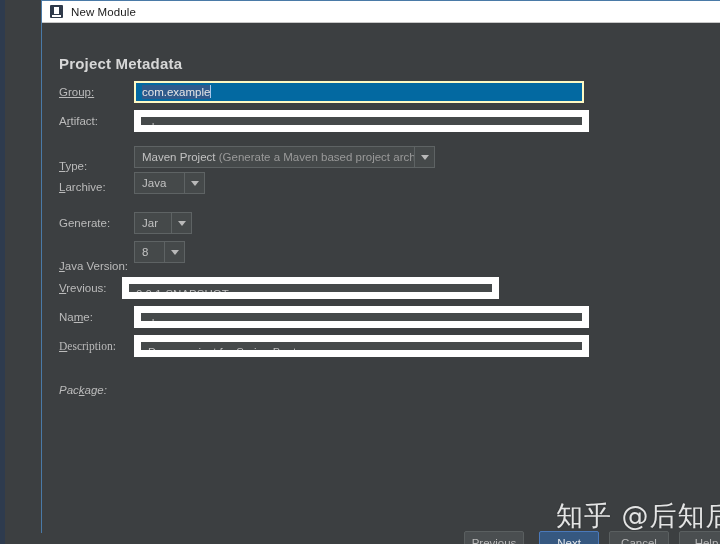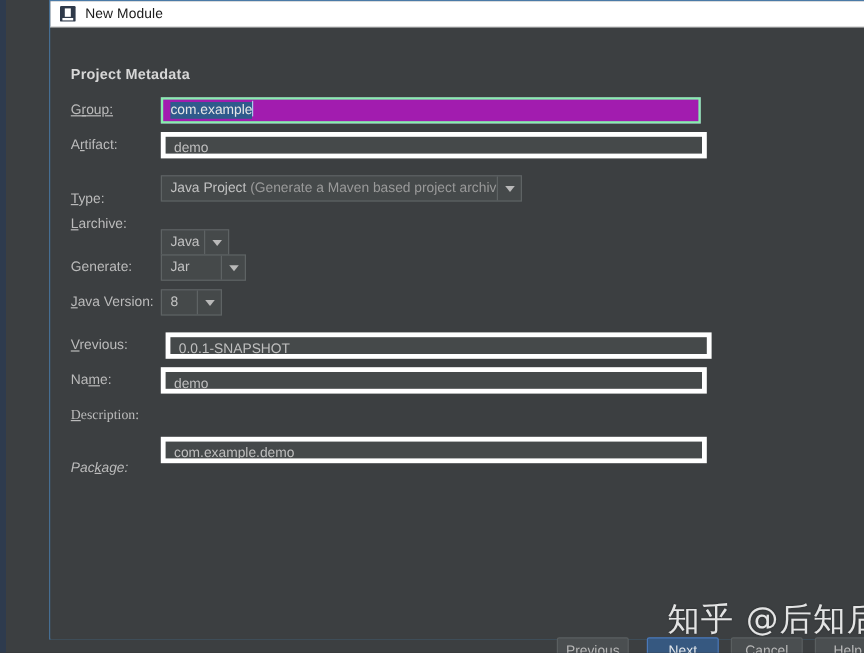--- a/index.html
+++ b/index.html
@@ -123,21 +123,21 @@
 
   .dialog-body {
     position: relative;
     height: 510px;
     background: #3c3f41;
   }
 
   .section-title {
     position: absolute;
     left: 17px; top: 32px;
-    font-size: 12px;
+    font-size: 15px;
     font-weight: bold;
     color: #d7d7d7;
     letter-spacing: .2px;
   }
   .flabel {
     position: absolute;
     left: 17px;
     font-size: 11.5px;
     color: #bbbbbb;
     white-space: nowrap;
@@ -145,32 +145,32 @@
   }
   .flabel u {
     text-decoration: underline;
     text-underline-offset: 1px;
   }
 
   .field {
     position: absolute;
     box-sizing: border-box;
     background: #45494a;
-    border: 4px solid #ffffff;
+    border: 7px solid #ffffff;
     height: 22px;
     line-height: 20px;
     font-size: 11.5px;
     color: #bfbfbf;
     padding-left: 7px;
     white-space: nowrap;
     overflow: hidden;
   }
   .field.focused {
-    border: 2px solid #86efac;
-    background: #a21caf;
+    border: 2px solid #fef9c3;
+    background: #0369a1;
     line-height: 18px;
     padding-left: 6px;
   }
   .sel {
     background: #2f5a8c;
     color: #e6e6e6;
     padding: 1px 0 1px 0;
   }
   .caret {
     display: inline-block;
@@ -284,60 +284,60 @@
       <div class="section-title">Project Metadata</div>
 
       <div class="flabel" style="top:58px;text-decoration:underline;"><span>G</span><u>r</u><span>oup:</span></div>
       <div class="field focused" style="left:92px; top:58px; width:450px;"><span class="sel">com.example</span><span class="caret"></span></div>
 
       <div class="flabel" style="top:87px;"><span>A</span><u>r</u><span>tifact:</span></div>
       <div class="field" style="left:92px; top:87px; width:455px;">demo</div>
 
       <div class="flabel" style="top:132px;"><span></span><u>T</u><span>ype:</span></div>
       <div class="combo" style="left:92px; top:123px; width:301px;">
-        <div class="combo-text"><span>Java Project</span> <span class="dim">(Generate a Maven based project archive)</span></div>
+        <div class="combo-text"><span>Maven Project</span> <span class="dim">(Generate a Maven based project archive)</span></div>
         <div class="combo-arrow">
             <i></i>
           </div>
       </div>
 
       <div class="flabel" style="top:153px;"><span></span><u>L</u><span>archive:</span></div>
-      <div class="combo" style="left:92px; top:168px; width:57px;">
+      <div class="combo" style="left:92px; top:149px; width:71px;">
         <div class="combo-text">Java</div>
         <div class="combo-arrow">
             <i></i>
           </div>
       </div>
 
       <div class="flabel" style="top:189px;"><span>Generate:</span><u></u><span></span></div>
-      <div class="combo" style="left:92px; top:189px; width:71px;">
+      <div class="combo" style="left:92px; top:189px; width:58px;">
         <div class="combo-text">Jar</div>
         <div class="combo-arrow">
             <i></i>
           </div>
       </div>
 
-      <div class="flabel" style="top:218px;"><span></span><u>J</u><span>ava Version:</span></div>
+      <div class="flabel" style="top:232px;"><span></span><u>J</u><span>ava Version:</span></div>
       <div class="combo" style="left:92px; top:218px; width:51px;">
         <div class="combo-text">8</div>
         <div class="combo-arrow">
             <i></i>
           </div>
       </div>
 
       <div class="flabel" style="top:254px;"><span></span><u>V</u><span>revious:</span></div>
-      <div class="field" style="left:96px; top:254px; width:455px;">0.0.1-SNAPSHOT</div>
+      <div class="field" style="left:80px; top:254px; width:377px;">0.0.1-SNAPSHOT</div>
 
       <div class="flabel" style="top:283px;"><span>Na</span><u>m</u><span>e:</span></div>
       <div class="field" style="left:92px; top:283px; width:455px;">demo</div>
 
       <div class="flabel" style="top:312px;font-family:Liberation Serif, serif;"><span></span><u>D</u><span>escription:</span></div>
+      <div class="field" style="left:92px; top:312px; width:455px;">Demo project for Spring Boot</div>
 
       <div class="flabel" style="top:356px;font-style:italic;"><span>Pac</span><u>k</u><span>age:</span></div>
-      <div class="field" style="left:92px; top:341px; width:455px;">com.example.demo</div>
 
       <div class="btn" style="left:422px; top:508px; width:60px;">
           <span></span>
           <u>P</u>
           <span>revious</span>
         </div>
       <div class="btn primary" style="left:497px; top:508px; width:60px;">
           <span></span>
           <u>N</u>
           <span>ext</span>

